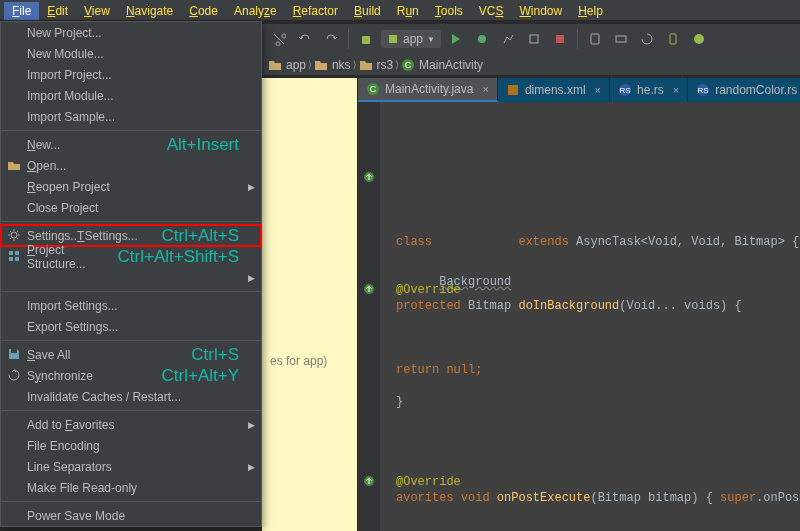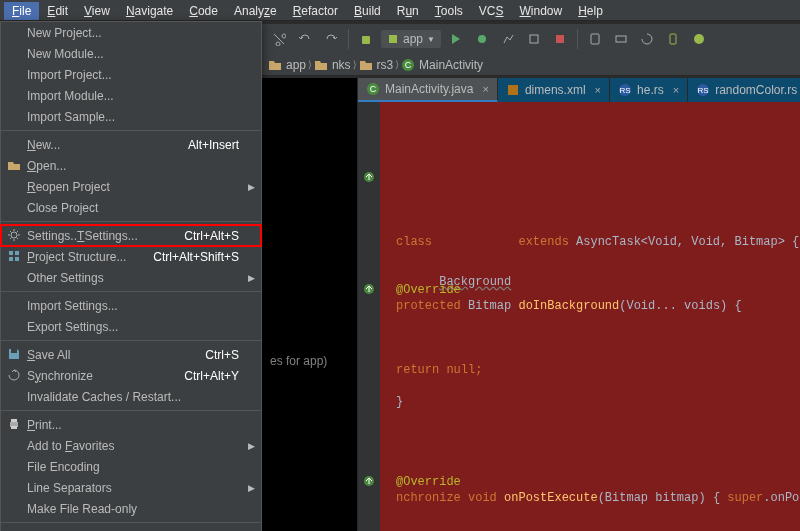--- a/index.html
+++ b/index.html
@@ -16,21 +16,21 @@
 .menubar {
   display: flex;
   background: #3c3f41;
   border-bottom: 1px solid #282828;
   height: 21px;
   align-items: flex-end;
   padding: 0 4px;
 }
 .menubar .menu-item {
   padding: 2px 8px;
-  color: #e5e5e5;
+  color: #fde047;
   cursor: default;
 }
 .menubar .menu-item.active {
   background: #4b6eaf;
   color: #ffffff;
 }
 .menubar .menu-item .mn { text-decoration: underline; }
 
 .dropdown {
   position: absolute;
@@ -60,21 +60,21 @@
   outline-offset: -1px;
 }
 .dropdown .ditem .icon {
   width: 16px;
   height: 16px;
   margin-right: 4px;
   display: inline-block;
   flex-shrink: 0;
 }
 .dropdown .ditem .label { flex: 1; }
-.dropdown .ditem .shortcut { color: #ffffff; font-size: 12px; }
+.dropdown .ditem .shortcut { color: #14b8a6; font-size: 17px; }
 .dropdown .ditem .arrow {
   position: absolute;
   right: 6px;
   font-size: 9px;
   color: #bbbbbb;
 }
 .dropdown .ditem .mn { text-decoration: underline; }
 
 .toolbar {
   position: absolute;
@@ -143,21 +143,21 @@
   border-bottom: 2px solid #347cc1;
 }
 .tabs .tab .close { font-size: 11px; color: #aaa; margin-left: 4px; }
 
 .editor {
   position: absolute;
   top: 102px;
   left: 358px;
   right: 0;
   bottom: 0;
-  background: #7f1d1d;
+  background: #404040;
   font-family: Consolas, "Courier New", monospace;
   font-size: 12px;
   line-height: 16px;
   padding: 4px 0 4px 12px;
   white-space: pre;
   overflow: hidden;
 }
 .editor .line { display: flex; height: 16px; }
 .editor .gutter {
   position: absolute;
@@ -182,21 +182,21 @@
 .cls { color: #a9b7c6; }
 .code { color: #a9b7c6; }
 .wavy { text-decoration: underline wavy #808080; margin-top: 40px; }
 
 .mid-panel {
   position: absolute;
   top: 78px;
   left: 262px;
   width: 96px;
   bottom: 0;
-  background: #000000;
+  background: #fef9c3;
   border-right: 1px solid #282828;
 }
 .mid-panel .hint {
   position: absolute;
   top: 276px;
   left: 8px;
   color: #808080;
   font-size: 12px;
 }
 
@@ -283,21 +283,20 @@
           <rect x="8" y="2" width="4" height="4" fill="#6a9fb5"></rect>
           <rect x="2" y="8" width="4" height="4" fill="#6a9fb5"></rect>
           <rect x="8" y="8" width="4" height="4" fill="#6a9fb5"></rect>
         </svg>
       </span>
       <span class="label"><span class="mn">P</span>roject Structure...</span>
       <span class="shortcut">Ctrl+Alt+Shift+S</span>
     </div>
     <div class="ditem">
       <span class="icon"></span>
-      <span class="label">Other Settings</span>
       <span class="arrow">▶</span>
     </div>
     <div class="sep"></div>
     <div class="ditem">
       <span class="icon"></span>
       <span class="label">Import Settings...</span>
     </div>
     <div class="ditem">
       <span class="icon"></span>
       <span class="label">Export Settings...</span>
@@ -320,30 +319,20 @@
         </svg>
       </span>
       <span class="label">S<span class="mn">y</span>nchronize</span>
       <span class="shortcut">Ctrl+Alt+Y</span>
     </div>
     <div class="ditem">
       <span class="icon"></span>
       <span class="label">Invalidate Caches / Restart...</span>
     </div>
     <div class="sep"></div>
-    <div class="ditem">
-      <span class="icon">
-        <svg width="14" height="14">
-          <rect x="3" y="5" width="8" height="5" fill="#aaa"></rect>
-          <rect x="4" y="2" width="6" height="3" fill="#ccc"></rect>
-          <rect x="4" y="9" width="6" height="3" fill="#ccc"></rect>
-        </svg>
-      </span>
-      <span class="label"><span class="mn">P</span>rint...</span>
-    </div>
     <div class="ditem">
       <span class="icon"></span>
       <span class="label">Add to <span class="mn">F</span>avorites</span>
       <span class="arrow">▶</span>
     </div>
     <div class="ditem">
       <span class="icon"></span>
       <span class="label">File Encoding</span>
     </div>
     <div class="ditem">
@@ -531,21 +520,21 @@
 <div class="line"></div>
 <div class="line"></div>
 <div class="line code">    <span class="kw">class </span><span class="wavy cls">Background</span><span class="kw"> extends </span><span class="cls">AsyncTask&lt;Void, Void, Bitmap&gt; {</span></div>
 <div class="line code">        <span class="ann">@Override</span></div>
 <div class="line code">        <span class="kw">protected </span><span class="cls">Bitmap </span><span class="fn">doInBackground</span><span class="cls">(Void... voids) {</span></div>
 <div class="line"></div>
 <div class="line code">            <span class="kw">return null;</span></div>
 <div class="line code">        <span>}</span></div>
 <div class="line"></div>
 <div class="line code">        <span class="ann">@Override</span></div>
-<div class="line code">        <span class="kw">nchronize void </span><span class="fn">onPostExecute</span><span class="cls">(Bitmap bitmap) { </span><span class="kw">super</span><span class="cls">.onPostExecute</span></div>
+<div class="line code">        <span class="kw">avorites void </span><span class="fn">onPostExecute</span><span class="cls">(Bitmap bitmap) { </span><span class="kw">super</span><span class="cls">.onPostExecute</span></div>
 <div class="line"></div>
 
 
 
 
 
 
 
 
 

